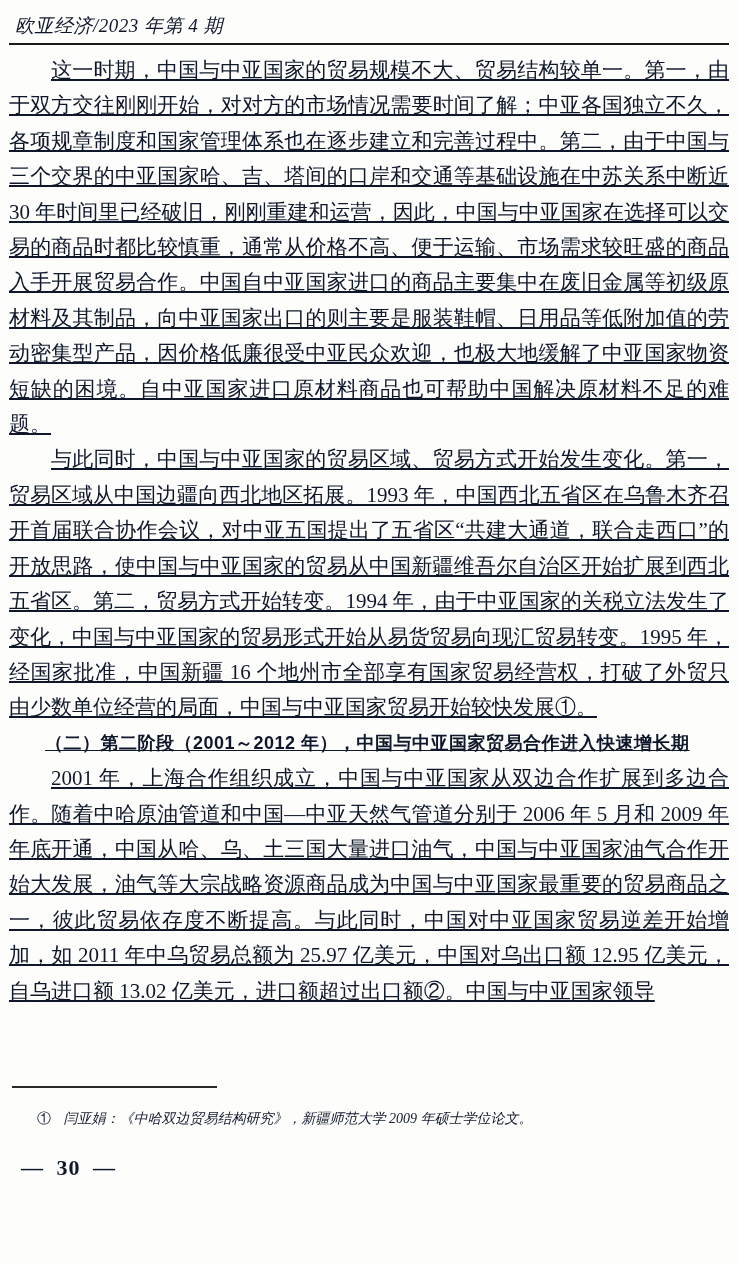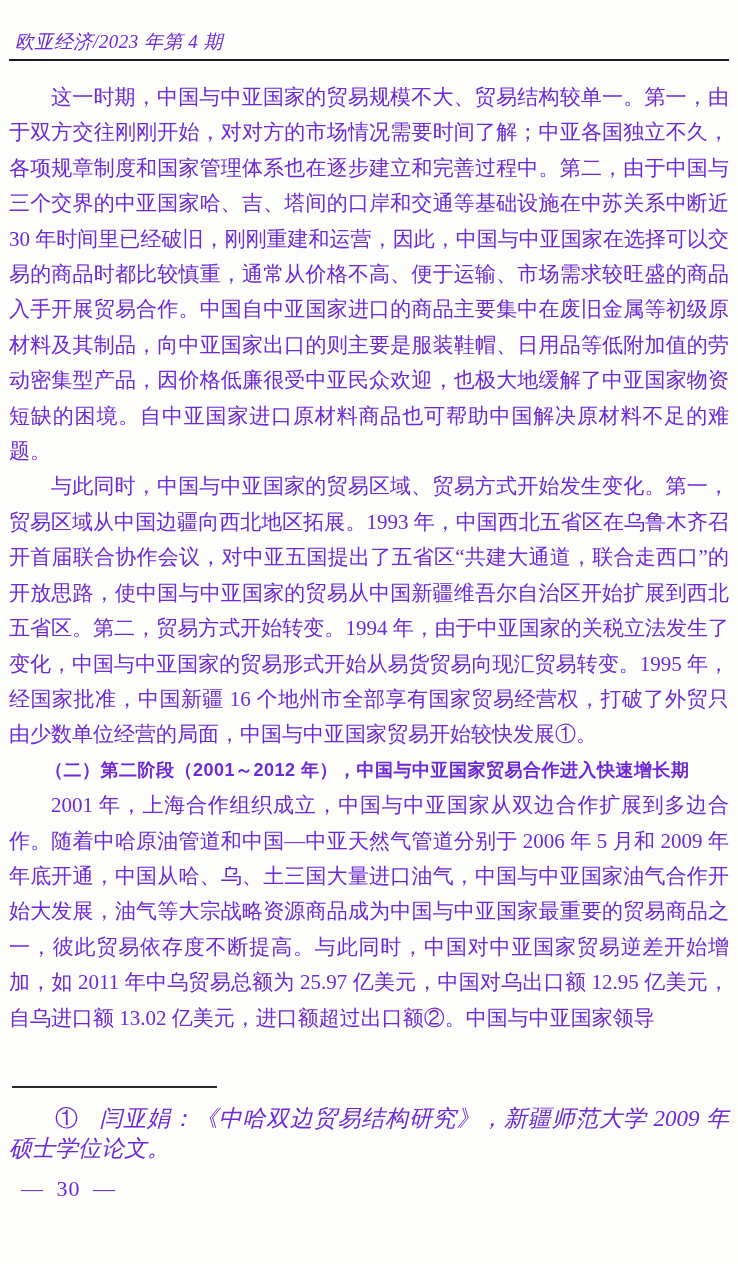--- a/index.html
+++ b/index.html
@@ -6,46 +6,47 @@
     margin: 0;
     padding: 0;
     background: #e8e8e8;
   }
   .page {
     position: relative;
     width: 738px;
     height: 1264px;
     margin: 0 auto;
     background: #fdfdfc;
-    color: #6d28d9;
+    color: #0f172a;
     font-family: "Liberation Serif", "DejaVu Serif", serif;
     box-sizing: border-box;
-    padding: 30px 9px 0 9px;
+    padding: 14px 9px 0 9px;
     overflow: hidden;
   }
   
   .running-head {
     font-size: 19px;
     line-height: 24px;
     font-style: italic;
     padding-left: 6px;
     letter-spacing: 0.5px;
   }
   .header-rule {
     border: none;
     border-top: 2px solid #1b1b1b;
     margin: 5px 0 0 0;
   }
   
   .article-body {
-    margin-top: 19px;
+    margin-top: 8px;
     font-size: 21px;
     line-height: 35.4px;
     text-align: justify;
     text-justify: inter-character;
+    text-decoration: underline;
   }
   .body-para {
     margin: 0;
     text-indent: 2em;
   }
   .section-heading {
     margin: 0;
     font-size: 18px;
     line-height: 35.4px;
     font-weight: bold;
@@ -61,39 +62,40 @@
     top: 1086px;
   }
   .footnote-rule {
     border: none;
     border-top: 2px solid #2a2a2a;
     width: 205px;
     margin: 0 0 16px 3px;
   }
   .footnote {
     margin: 0;
-    font-size: 23px;
+    font-size: 14px;
     line-height: 29.5px;
     font-style: italic;
     text-indent: 2em;
     text-align: justify;
     text-justify: inter-character;
   }
   .fn-marker {
     margin-right: 0.9em;
     font-style: normal;
   }
   
   .page-number {
-    margin-top: 13px;
+    margin-top: 21px;
     padding-left: 12px;
     font-size: 22px;
     letter-spacing: 1px;
     word-spacing: 6px;
     font-style: normal;
+    font-weight: bold;
   }
 </style>
 </head>
 <body>
 
 <div class="page">
 
   <header>
     <div class="running-head">欧亚经济/2023 年第 4 期</div>
     <hr class="header-rule">

